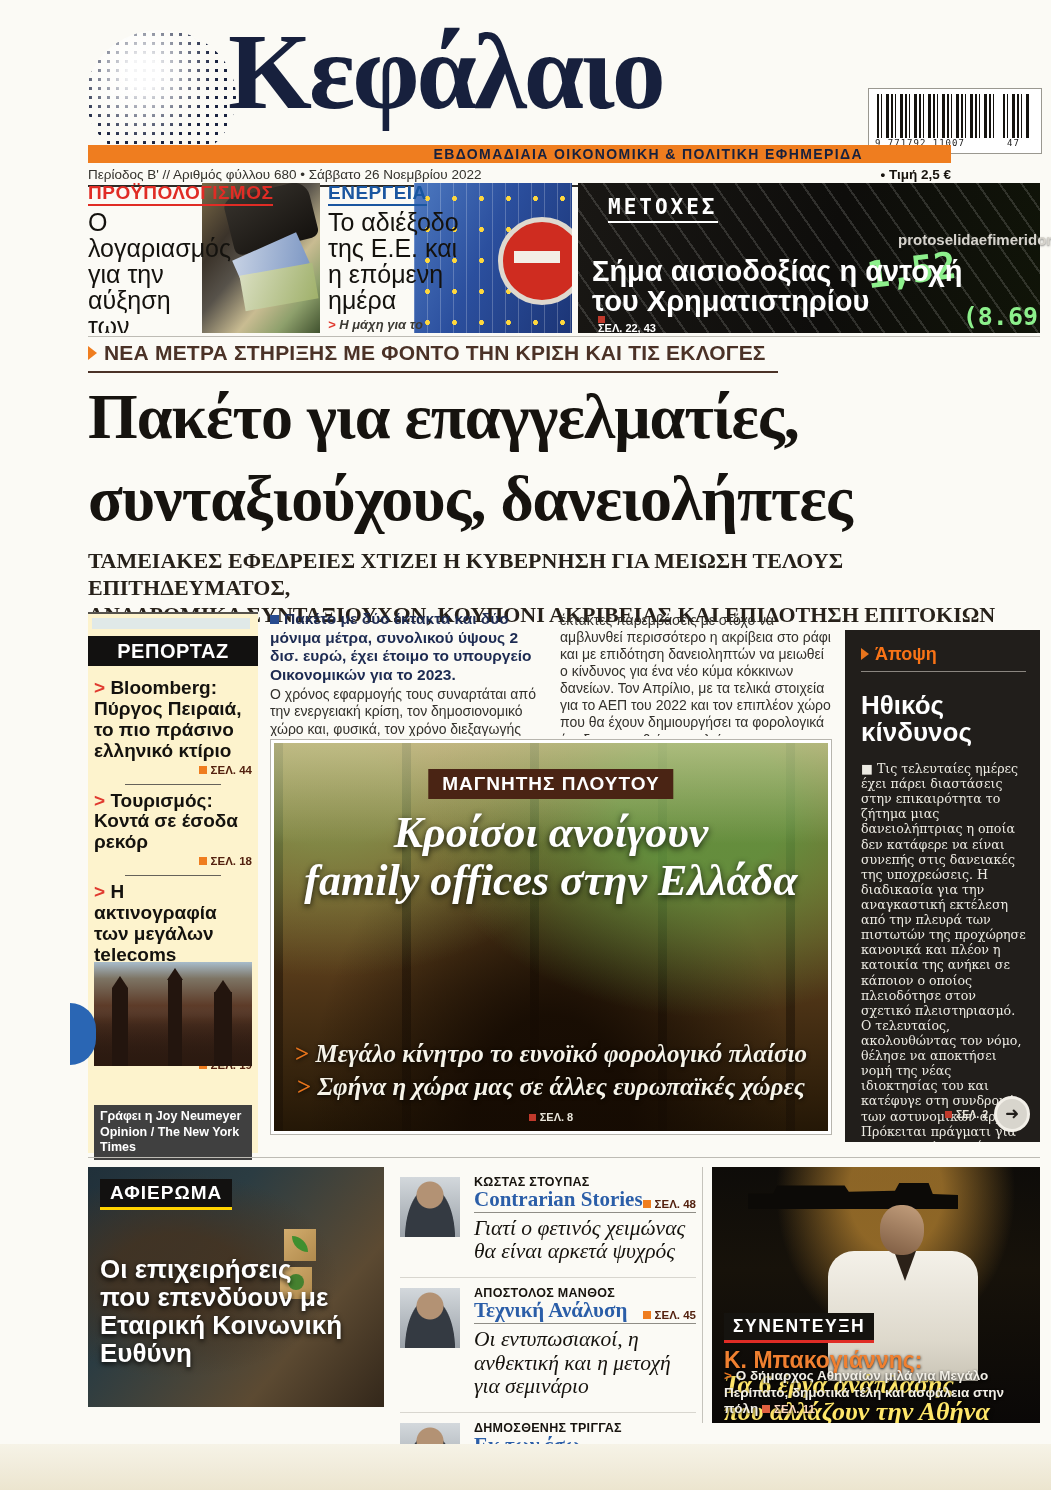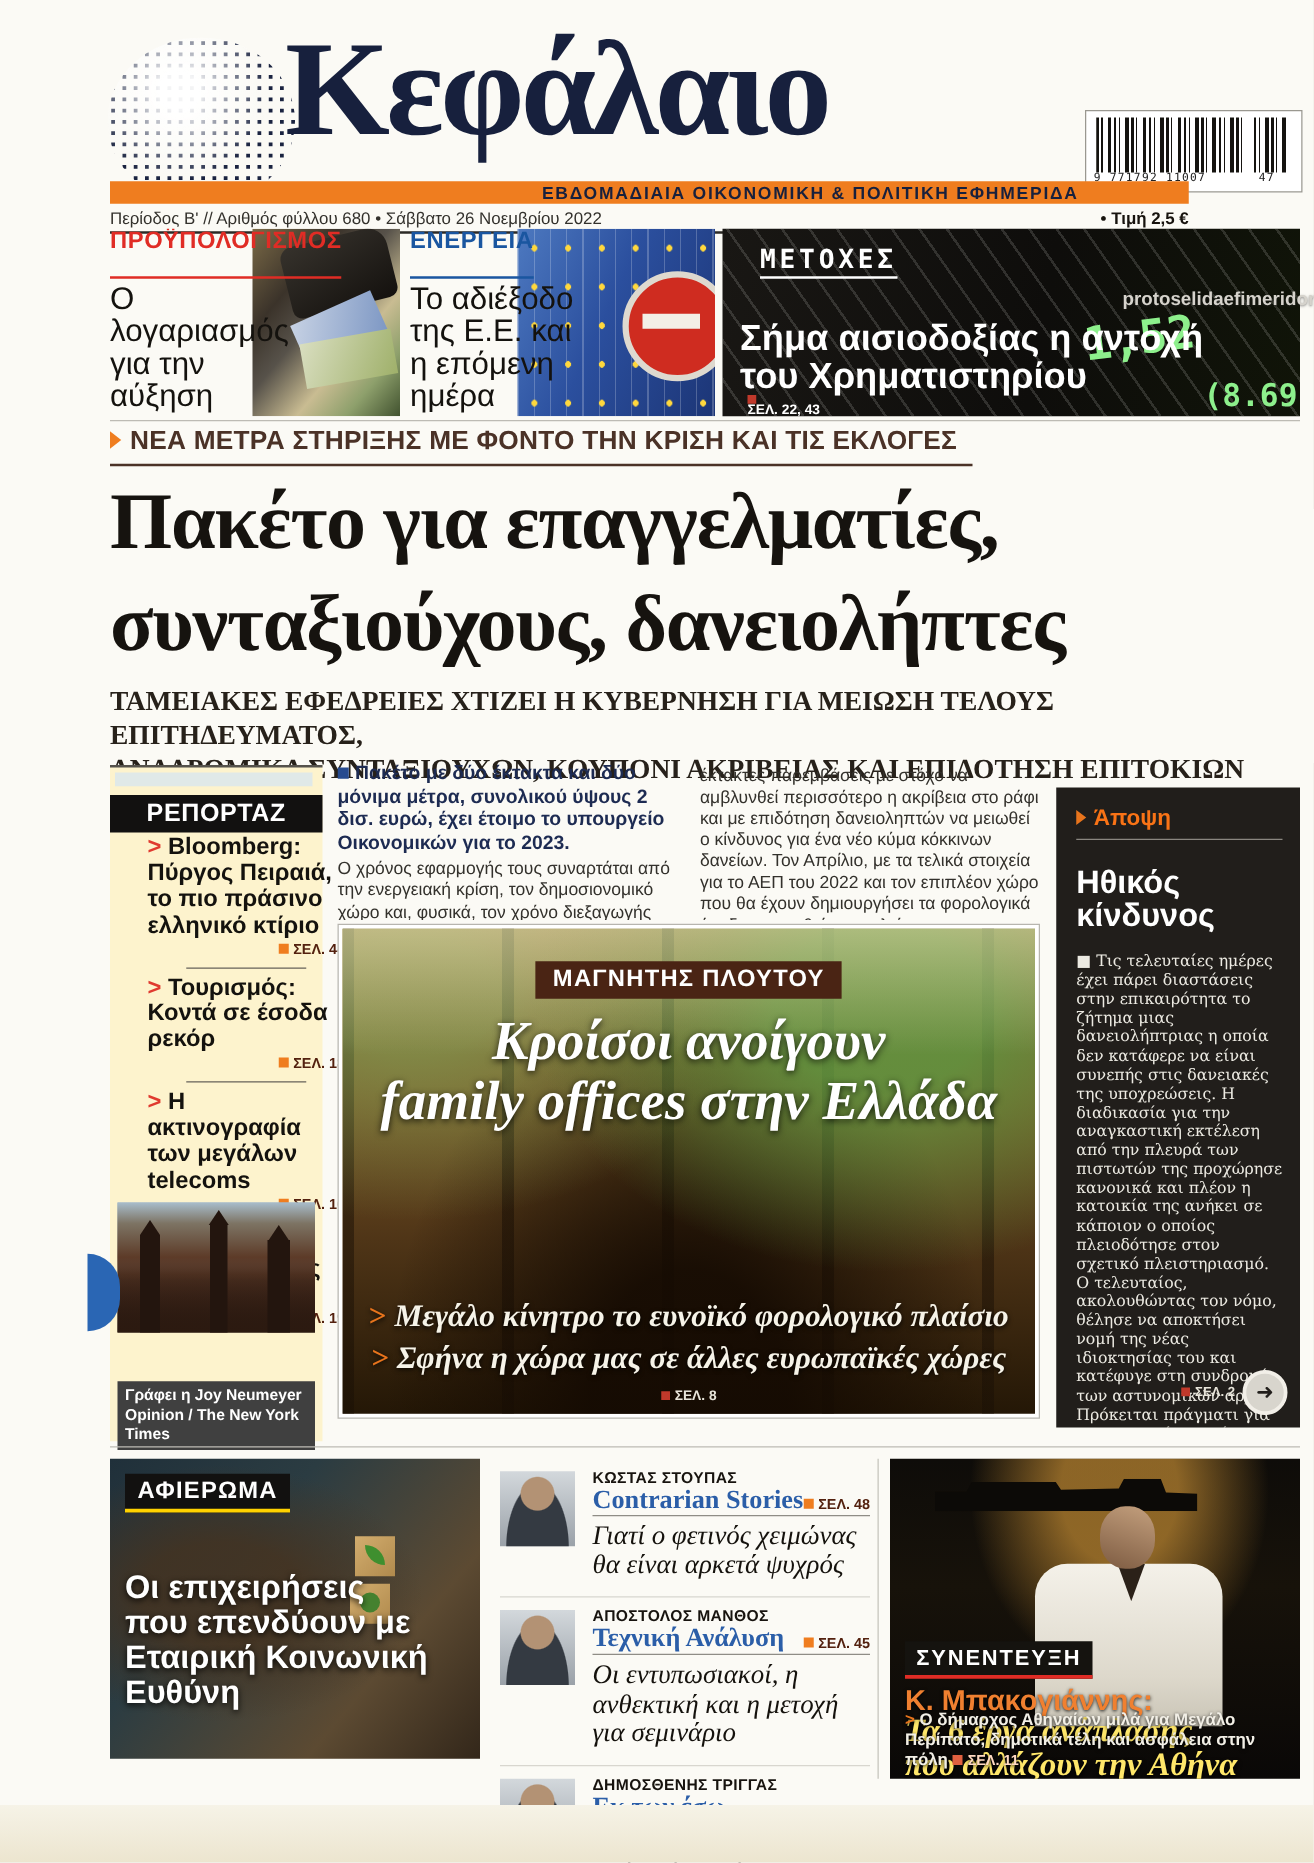--- a/index.html
+++ b/index.html
@@ -26,21 +26,21 @@
   .tagline-bar span{font-size:14px;font-weight:bold;color:#17203d;letter-spacing:1.4px;line-height:18px;text-align:center;}
   .issue-row{left:88px;top:167px;width:863px;border-bottom:2px solid #2c2a26;padding-bottom:3px;
     display:flex;justify-content:space-between;}
   .issue-line{font-size:13.5px;color:#33312c;}
   .price{font-size:13.5px;font-weight:bold;color:#17130e;}
 
   
   .rule{background:#bdbbb4;height:1px;}
   .topbox{top:183px;height:150px;overflow:hidden;}
   .tb-label{font-size:19px;font-weight:bold;letter-spacing:.5px;border-bottom:2.5px solid currentColor;
-    display:inline-block;padding-bottom:18px;line-height:1.05;}
+    display:inline-block;padding-bottom:1px;line-height:1.05;}
   .tb-head{font-size:25px;font-weight:normal;color:#14120e;line-height:1.04;margin-top:3px;}
   .tb-head span{display:block;}
   .tb-sub{font-style:italic;font-size:13px;color:#3c3a34;line-height:1.15;margin-top:5px;font-weight:bold;}
   .arrow-red{color:#e03a2f;font-weight:bold;}
   .pageref{font-size:11.5px;font-weight:bold;color:#53210f;white-space:nowrap;}
   .sq{display:inline-block;width:8px;height:8px;background:#ef7d1f;margin-right:4px;vertical-align:baseline;}
   .photoA{right:0;top:0;width:118px;height:150px;
     background:linear-gradient(130deg,#7b6a47 0%,#3b332a 28%,#57524a 45%,#c9bc92 66%,#8ea06c 82%,#41522f 100%);}
   .wallet{position:absolute;right:6px;top:6px;width:86px;height:58px;border-radius:10px 16px 8px 8px;
     background:linear-gradient(160deg,#36322c,#14110e);transform:rotate(-14deg);}
@@ -79,21 +79,21 @@
   .deck{left:88px;top:548px;width:950px;font-family:"Liberation Serif","DejaVu Serif",serif;
     font-weight:bold;color:#27211a;font-size:22px;line-height:1.22;}
   .deck span{display:block;}
 
   
   .sidebar{left:88px;top:612px;width:170px;height:541px;background:#fdf3cd;}
   .sidebar-topline{position:absolute;left:0;top:0;width:100%;height:2px;background:#55524c;}
   .ghost-strip{position:absolute;left:4px;top:6px;width:158px;height:11px;background:#d8e6ef;opacity:.8;}
   .rep-header{position:absolute;left:0;top:24px;width:100%;height:30px;background:#121110;
     color:#fff;font-size:20px;font-weight:bold;text-align:center;line-height:30px;letter-spacing:.5px;}
-  .rep-items{position:absolute;left:6px;top:52px;width:158px;margin-left:24px;}
+  .rep-items{position:absolute;left:6px;top:62px;width:158px;}
   .rep-item{padding:4px 0 6px 0;}
   .rep-item .txt{font-size:19px;font-weight:bold;color:#14120e;line-height:1.1;}
   .rep-item .pg{display:block;text-align:right;margin-top:2px;}
   .rep-sep{width:96px;margin:2px auto;border-bottom:1.5px solid #66625a;}
   .nyt{position:absolute;left:6px;top:350px;width:158px;}
   .nyt-photo{width:158px;height:104px;position:relative;overflow:hidden;
     background:linear-gradient(180deg,#a8bccb 0%,#7d7464 16%,#5d3b28 42%,#35201430 60%,#2c1a10 100%),
                linear-gradient(180deg,#9eb4c6,#4a2e1f 55%,#241510);}
   .tower{position:absolute;background:#23150e;}
   .tower:before{content:"";position:absolute;left:50%;top:-12px;transform:translateX(-50%);

